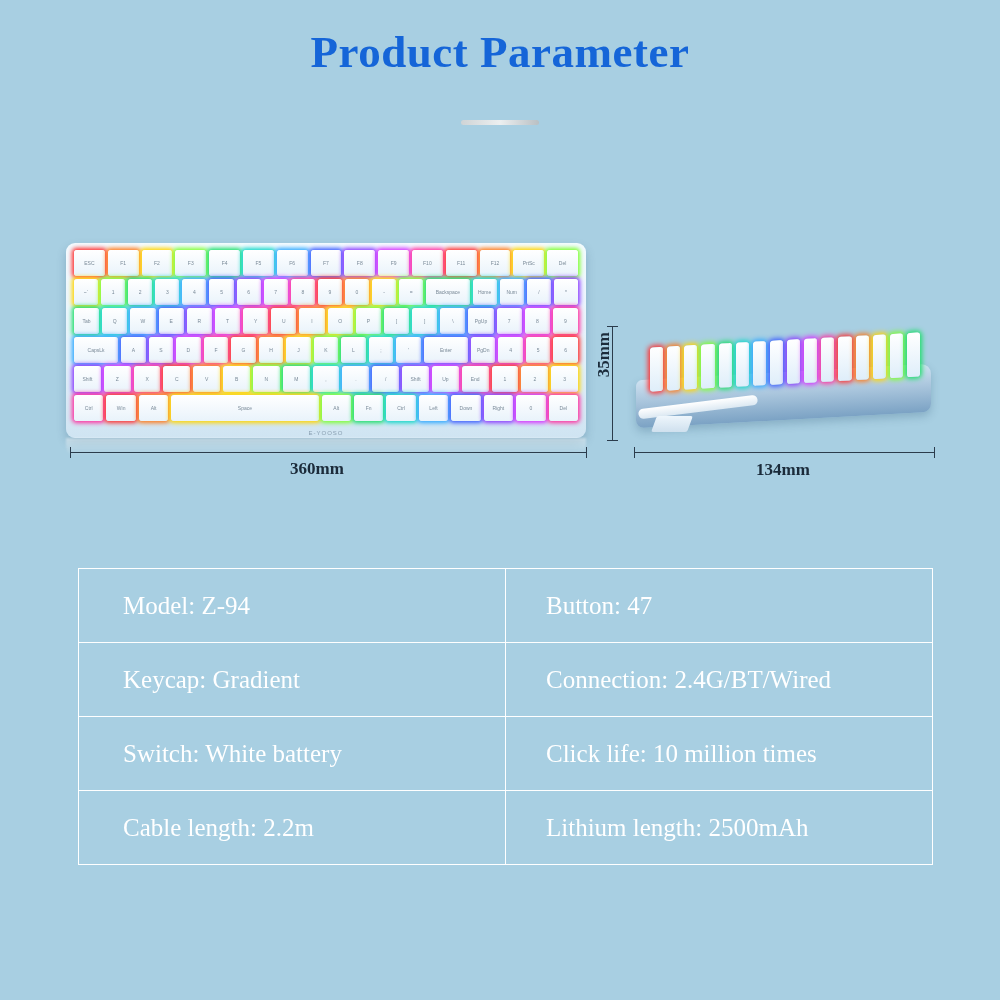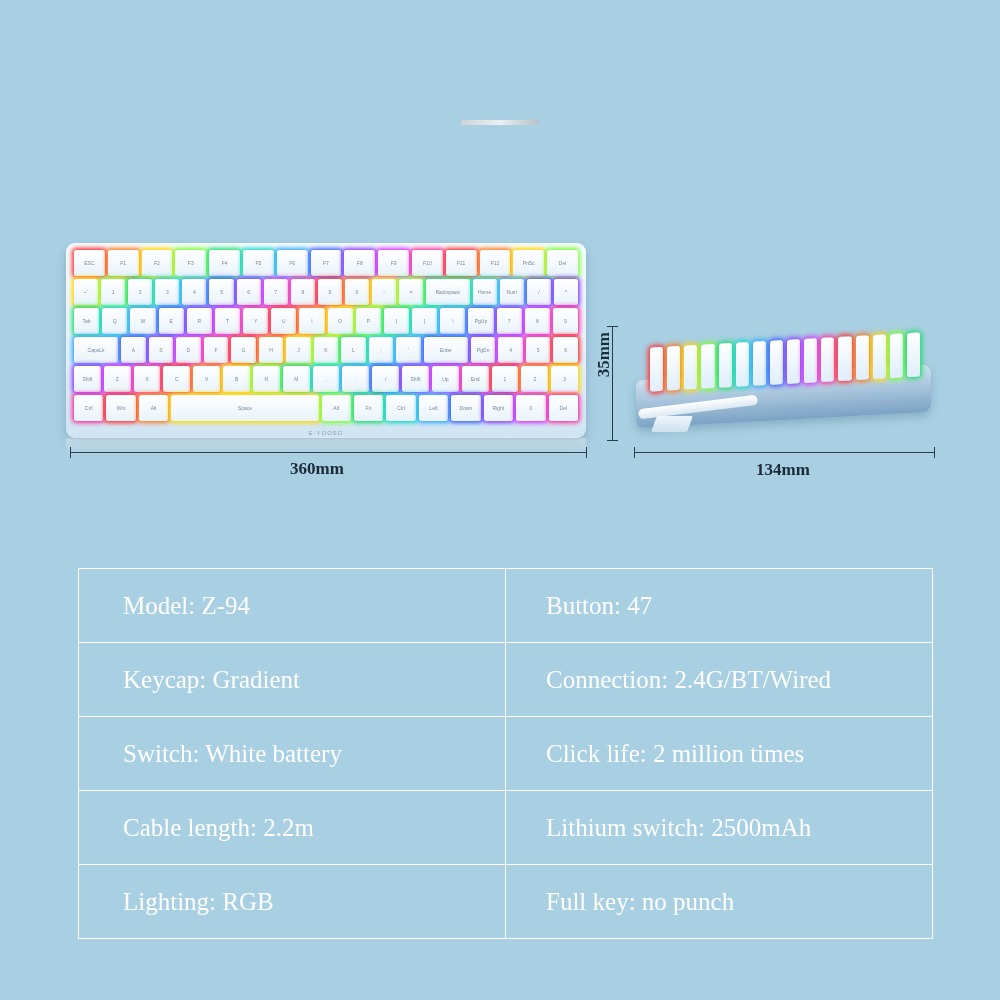--- a/index.html
+++ b/index.html
@@ -122,20 +122,21 @@
     color:#ffffff;
     vertical-align:middle;
   }
   .spec-table td.right-cell{padding-left:40px;}
 </style>
 </head>
 <body>
 
 <div class="page">
 
+  <div class="title">Product Parameter</div>
   <div class="title-rule"></div>
 
   <div class="kb-top" id="kb-top">
       <div class="kbrow">
         <div class="key" style="box-shadow: rgb(255, 47, 47) 0px 0px 4px 1.5px;">
           <span>ESC</span>
         </div>
         <div class="key" style="box-shadow: rgb(255, 122, 26) 0px 0px 4px 1.5px;">
           <span>F1</span>
         </div>
@@ -483,26 +484,22 @@
         <tr>
           <td>Model: Z-94</td>
           <td class="right-cell">Button: 47</td>
         </tr>
         <tr>
           <td>Keycap: Gradient</td>
           <td class="right-cell">Connection: 2.4G/BT/Wired</td>
         </tr>
         <tr>
           <td>Switch: White battery</td>
-          <td class="right-cell">Click life: 2 million times</td>
+          <td class="right-cell">Click life: 10 million times</td>
         </tr>
         <tr>
           <td>Cable length: 2.2m</td>
-          <td class="right-cell">Lithium switch: 2500mAh</td>
-        </tr>
-        <tr>
-          <td>Lighting: RGB</td>
-          <td class="right-cell"> Full key: no punch</td>
+          <td class="right-cell">Lithium length: 2500mAh</td>
         </tr>
       </tbody>
   </table>
 
 </div>
 
 </body></html>

